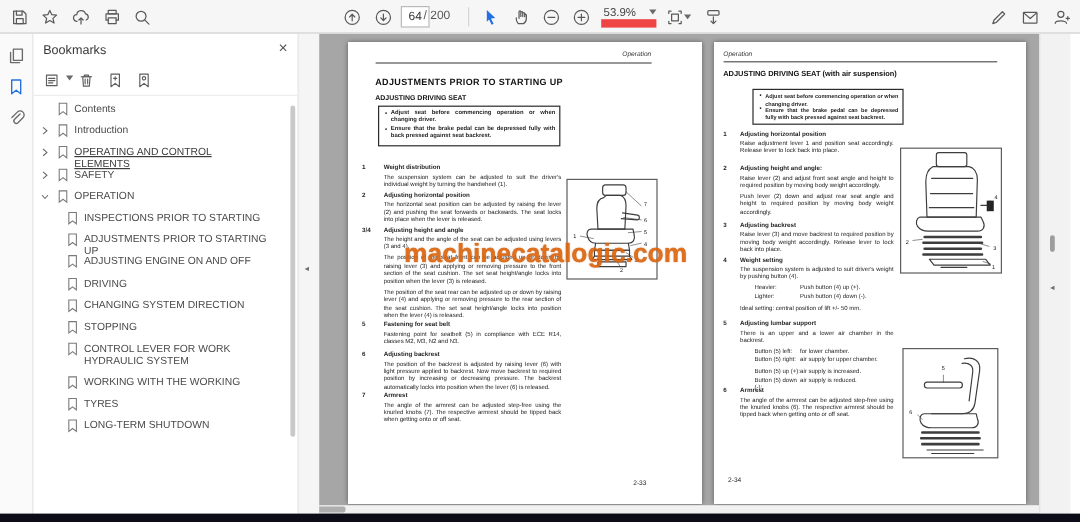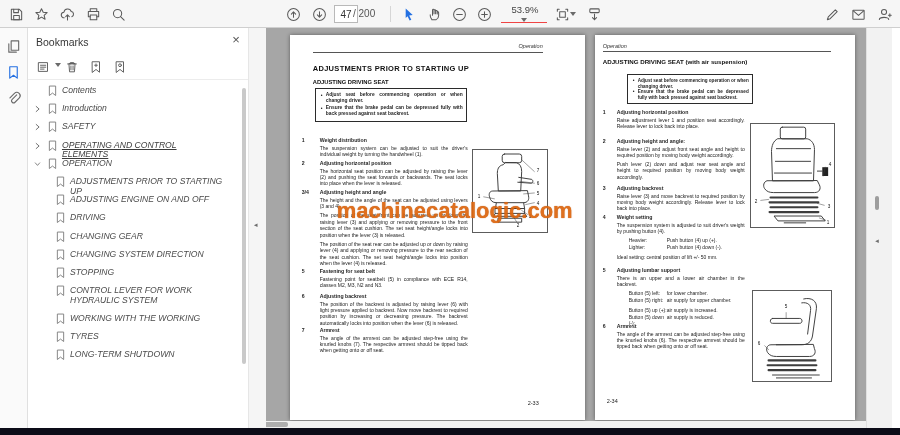--- a/index.html
+++ b/index.html
@@ -12,22 +12,22 @@
   .tbtn { position:absolute; top:4px; width:20px; height:20px; display:flex;
           align-items:center; justify-content:center; cursor:pointer; }
   .tbtn svg { width:15px; height:15px; stroke:#5a5a5a; fill:none; stroke-width:1.1;
               stroke-linecap:round; stroke-linejoin:round; }
   .tdiv { position:absolute; top:6px; width:1px; height:16px; background:#d6d6d6; }
   .pagebox { position:absolute; left:334px; top:5px; width:24px; height:18px;
              background:#fff; border:1px solid #b9b9b9; font-size:10px; color:#333;
              display:flex; align-items:center; justify-content:center; }
   .pagetotal { position:absolute; left:353px; top:8px; font-size:10px; color:#555; }
   .zoomgroup { position:absolute; left:501px; top:4px; width:46px; height:19px;
-               border-bottom:1px solid #ef4444; display:flex; align-items:center;
-               justify-content:space-between; cursor:pointer;flex-direction:column; }
+               border-bottom:7px solid #ef4444; display:flex; align-items:center;
+               justify-content:space-between; cursor:pointer; }
   .zoomtext { font-size:9.5px; color:#444; padding-left:2px; }
   .caret { width:0; height:0; border-left:3px solid transparent; border-right:3px solid transparent;
            border-top:4px solid #6a6a6a; }
 
   
   .bottombar { position:absolute; left:0; bottom:0; width:900px; height:7px; background:#0c0c18; z-index:40; }
 
   
   .main { position:absolute; left:0; top:28px; width:900px; height:400px; display:flex; }
 
@@ -50,21 +50,21 @@
               stroke-linecap:round; stroke-linejoin:round; }
   .tree { position:absolute; left:0; top:56px; width:214px; }
   .trow { display:flex; align-items:flex-start; padding-left:6px; height:18.2px;
           font-size:8.6px; color:#4a4a4a; cursor:pointer; }
   .trow.lvl1 { padding-left:14px; }
   .trow.tall { height:28px; }
   .chevbox { flex:0 0 14px; padding-top:3px; }
   .chevbox svg { width:7px; height:8px; fill:none; stroke:#6f6f6f; stroke-width:1.2; }
   .bmkbox { flex:0 0 14px; padding-top:1px; }
   .bmkbox svg { width:9px; height:12px; fill:#fff; stroke:#7a7a7a; stroke-width:1; }
-  .lbl { line-height:9.6px; padding-top:2px; max-width:162px;font-style:italic; }
+  .lbl { line-height:9.6px; padding-top:2px; max-width:162px; }
   .trow.selected .lbl { text-decoration:underline; color:#3c3c3c; }
   .pvscroll { position:absolute; right:2px; top:60px; width:4px; height:276px;
               background:#c9c9c9; border-radius:2px; }
 
   .gutter { width:18px; background:#f5f5f5; border-left:1px solid #e6e6e6; position:relative; }
   .col-arrow { position:absolute; top:194px; left:4px; font-size:6px; color:#6d6d6d; cursor:pointer; }
 
   .docarea { width:601px; background:#a6a6a6; position:relative; overflow:hidden; }
 
   .page { position:absolute; background:#fff; box-shadow:0 0 4px rgba(0,0,0,.45); color:#1f1f1f; }
@@ -153,21 +153,21 @@
         <circle cx="8" cy="8" r="6.3"></circle>
         <path d="M8 11 V5.4 M5.7 7.6 L8 5.2 L10.3 7.6"></path>
       </svg>
   </div>
   <div class="tbtn" style="left:309px">
     <svg viewBox="0 0 16 16">
         <circle cx="8" cy="8" r="6.3"></circle>
         <path d="M8 5 V10.6 M5.7 8.4 L8 10.8 L10.3 8.4"></path>
       </svg>
   </div>
-  <div class="pagebox">47</div>
+  <div class="pagebox">64</div>
   <div class="pagetotal">/ 200</div>
   <div class="tdiv" style="left:390px"></div>
 
   <div class="tbtn" style="left:398px">
     <svg viewBox="0 0 16 16">
         <path fill="#2470e2" stroke="none" d="M5 1.5 L12.5 8.5 L8.7 9 L11 13.6 L9.2 14.5 L7 9.9 L5 11.8 Z"></path>
       </svg>
   </div>
   <div class="tbtn" style="left:424px">
     <svg viewBox="0 0 16 16">
@@ -289,74 +289,74 @@
       </div>
       <div class="trow">
         <span class="chevbox"><svg viewBox="0 0 8 10">
               <path d="M2 1.5 L6 5 L2 8.5"></path>
             </svg></span>
         <span class="bmkbox"><svg viewBox="0 0 10 13">
               <path d="M1.5 1 H8.5 V11.5 L5 8.8 L1.5 11.5 Z"></path>
             </svg></span>
         <span class="lbl">Introduction</span>
       </div>
+      <div class="trow selected">
+        <span class="chevbox"><svg viewBox="0 0 8 10">
+              <path d="M2 1.5 L6 5 L2 8.5"></path>
+            </svg></span>
+        <span class="bmkbox"><svg viewBox="0 0 10 13">
+              <path d="M1.5 1 H8.5 V11.5 L5 8.8 L1.5 11.5 Z"></path>
+            </svg></span>
+        <span class="lbl">OPERATING AND CONTROL ELEMENTS</span>
+      </div>
       <div class="trow">
         <span class="chevbox"><svg viewBox="0 0 8 10">
               <path d="M2 1.5 L6 5 L2 8.5"></path>
             </svg></span>
         <span class="bmkbox"><svg viewBox="0 0 10 13">
               <path d="M1.5 1 H8.5 V11.5 L5 8.8 L1.5 11.5 Z"></path>
             </svg></span>
         <span class="lbl">SAFETY</span>
       </div>
-      <div class="trow selected">
-        <span class="chevbox"><svg viewBox="0 0 8 10">
-              <path d="M2 1.5 L6 5 L2 8.5"></path>
-            </svg></span>
-        <span class="bmkbox"><svg viewBox="0 0 10 13">
-              <path d="M1.5 1 H8.5 V11.5 L5 8.8 L1.5 11.5 Z"></path>
-            </svg></span>
-        <span class="lbl">OPERATING AND CONTROL ELEMENTS</span>
-      </div>
       <div class="trow">
         <span class="chevbox"><svg viewBox="0 0 10 9">
               <path d="M1.5 2.5 L5 6.5 L8.5 2.5"></path>
             </svg></span>
         <span class="bmkbox"><svg viewBox="0 0 10 13">
               <path d="M1.5 1 H8.5 V11.5 L5 8.8 L1.5 11.5 Z"></path>
             </svg></span>
         <span class="lbl">OPERATION</span>
       </div>
       <div class="trow lvl1">
         <span class="chevbox"></span>
         <span class="bmkbox"><svg viewBox="0 0 10 13">
               <path d="M1.5 1 H8.5 V11.5 L5 8.8 L1.5 11.5 Z"></path>
             </svg></span>
+        <span class="lbl">INSPECTIONS PRIOR TO STARTING</span>
+      </div>
+      <div class="trow lvl1">
+        <span class="chevbox"></span>
+        <span class="bmkbox"><svg viewBox="0 0 10 13">
+              <path d="M1.5 1 H8.5 V11.5 L5 8.8 L1.5 11.5 Z"></path>
+            </svg></span>
         <span class="lbl">ADJUSTMENTS PRIOR TO STARTING UP</span>
       </div>
       <div class="trow lvl1">
         <span class="chevbox"></span>
         <span class="bmkbox"><svg viewBox="0 0 10 13">
               <path d="M1.5 1 H8.5 V11.5 L5 8.8 L1.5 11.5 Z"></path>
             </svg></span>
         <span class="lbl">ADJUSTING ENGINE ON AND OFF</span>
       </div>
       <div class="trow lvl1">
         <span class="chevbox"></span>
         <span class="bmkbox"><svg viewBox="0 0 10 13">
               <path d="M1.5 1 H8.5 V11.5 L5 8.8 L1.5 11.5 Z"></path>
             </svg></span>
         <span class="lbl">DRIVING</span>
-      </div>
-      <div class="trow lvl1">
-        <span class="chevbox"></span>
-        <span class="bmkbox"><svg viewBox="0 0 10 13">
-              <path d="M1.5 1 H8.5 V11.5 L5 8.8 L1.5 11.5 Z"></path>
-            </svg></span>
-        <span class="lbl">CHANGING GEAR</span>
       </div>
       <div class="trow lvl1">
         <span class="chevbox"></span>
         <span class="bmkbox"><svg viewBox="0 0 10 13">
               <path d="M1.5 1 H8.5 V11.5 L5 8.8 L1.5 11.5 Z"></path>
             </svg></span>
         <span class="lbl">CHANGING SYSTEM DIRECTION</span>
       </div>
       <div class="trow lvl1">
         <span class="chevbox"></span>

